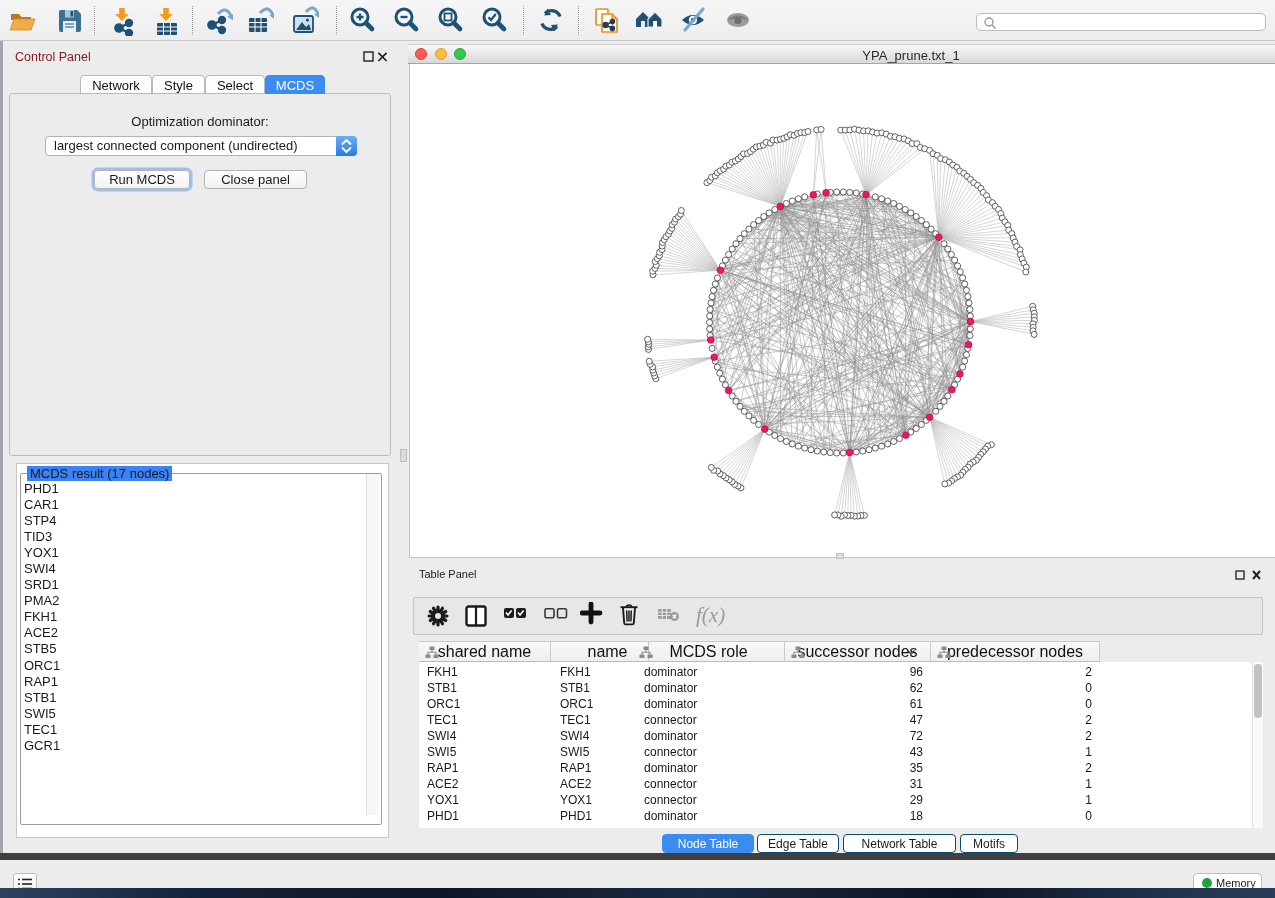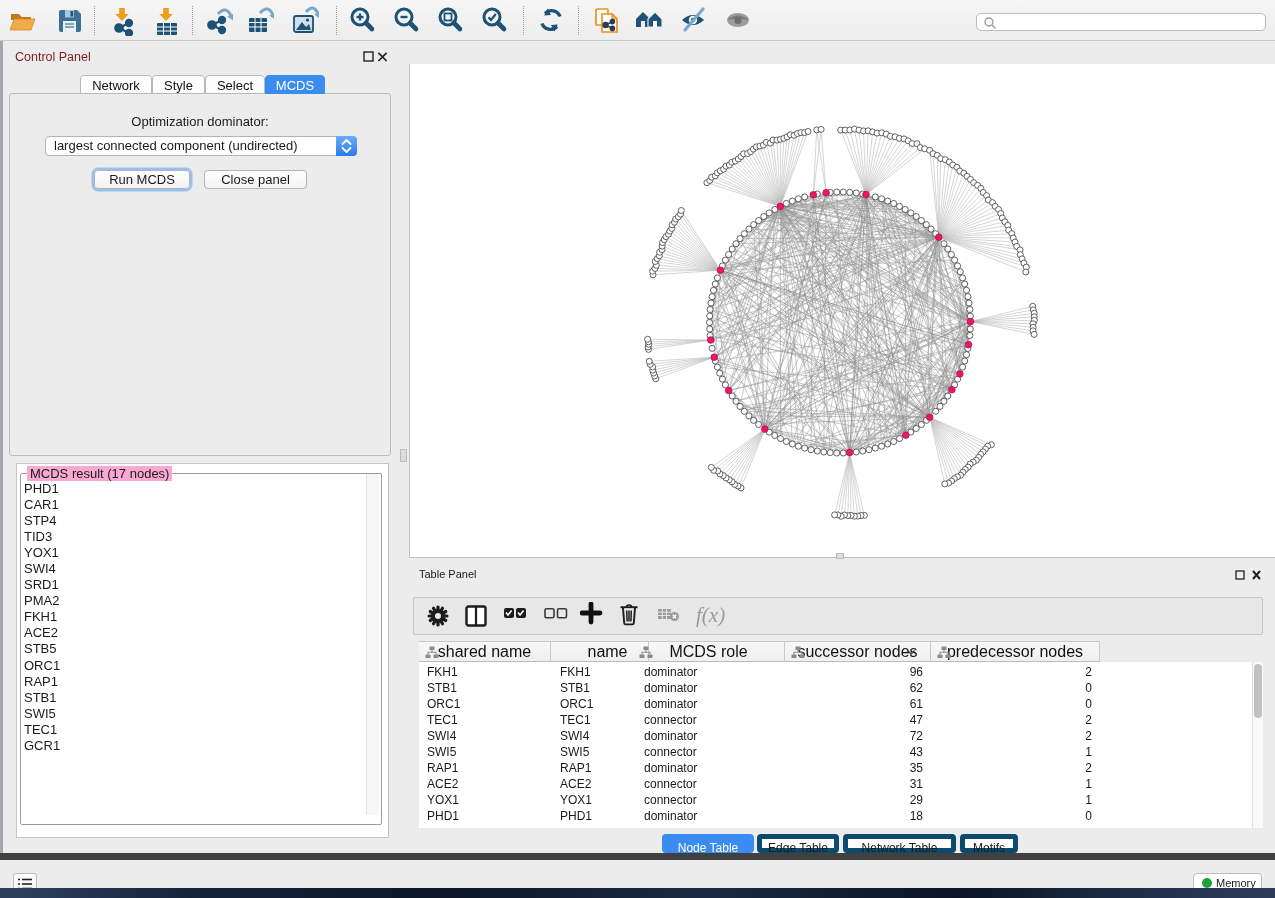--- a/index.html
+++ b/index.html
@@ -16,21 +16,21 @@
          background:#fdfdfd; border:1px solid #b9b9b9; border-radius:4px 4px 0 0; color:#111; }
   .tab.sel { background:#3b8cf0; color:#fff; border-color:#3b8cf0; }
   .groupbox { left:9px; top:93px; width:382px; height:363px; border:1px solid #bdbdbd; border-radius:3px; }
   .optlabel { left:0px; top:114px; width:400px; text-align:center; font-size:13px; }
   .combo { left:45px; top:136px; width:312px; height:20px; background:#fff; border:1px solid #b3b3b3; border-radius:4px; font-size:13px; line-height:18px; padding-left:8px; white-space:nowrap; }
   .combobtn { position:absolute; right:-1px; top:-1px; width:21px; height:20px; border-radius:0 4px 4px 0; background:linear-gradient(#6aaef8,#2a7ae8); }
   .btn { position:absolute; top:170px; height:19px; background:linear-gradient(#ffffff,#f2f2f2); border:1px solid #b3b3b3; border-radius:4px; font-size:13px; text-align:center; line-height:17px; }
   .btn.focus { box-shadow:0 0 0 2.5px rgba(110,170,240,.65); }
   .resultsbox { left:16px; top:463px; width:373px; height:375px; background:#fff; border:1px solid #c6c6c6; }
   .fieldset { position:absolute; left:3px; top:9px; width:362px; height:352px; border:1px solid #9d9d9d; border-radius:2px; }
-  .fieldlabel { position:absolute; left:6px; top:-8px; background:#f9a8d4; font-size:13px; padding:0 3px; white-space:nowrap; }
+  .fieldlabel { position:absolute; left:6px; top:-8px; background:#3b82f6; font-size:13px; padding:0 3px; white-space:nowrap; }
   .mcdslist { position:absolute; left:7px; top:17px; width:340px; font-size:13px; line-height:16.05px; }
   .innersb { position:absolute; left:349px; top:10px; width:13px; height:341px; background:#f7f7f7; border-left:1px solid #e2e2e2; }
   
   .vsplit { left:400px; top:41px; width:9px; height:812px; background:#ececec; }
   .vhandle { position:absolute; left:0px; top:408px; width:7px; height:13px; background:#dcdcdc; border:1px solid #bdbdbd; }
   
   .netwin { left:408px; top:44px; width:867px; height:514px; }
   .titlebar { position:absolute; left:0; top:0; width:867px; height:20px; background:linear-gradient(#f7f7f7,#d8d8d8); border-top:1px solid #cfcfcf; border-bottom:1px solid #a6a6a6; }
   .tl { position:absolute; top:3px; width:12px; height:12px; border-radius:50%; }
   .nettitle { position:absolute; left:0; top:3px; width:1006px; text-align:center; font-size:13px; color:#2a2a2a; }
@@ -39,21 +39,21 @@
   
   .tp-title { left:419px; top:568px; font-size:11px; }
   .tp-toolbar { left:413px; top:597px; width:850px; height:38px; background:#e7e7e7; border:1px solid #c6c6c6; border-radius:2px; }
   .thead { left:419px; top:641px; width:681px; height:21px; background:linear-gradient(#f8f8f8,#efefef); border-top:1px solid #c9c9c9; border-bottom:1px solid #bcbcbc; }
   .thcell { position:absolute; top:0; height:20px; border-right:1px solid #c9c9c9; font-size:16px; text-align:center; line-height:20px; color:#111; }
   .tbody { left:419px; top:662px; width:833px; height:166px; background:#fff; font-size:12px; }
   .trow { position:absolute; height:16px; line-height:16px; width:833px; }
   .tcell { position:absolute; top:0; height:16px; white-space:nowrap; }
   .sbtrack { left:1252px; top:662px; width:11px; height:166px; background:#fafafa; border-left:1px solid #e0e0e0; }
   .sbthumb { position:absolute; left:1px; top:2px; width:8px; height:54px; background:#c1c1c1; border-radius:4px; }
-  .btab { position:absolute; top:834px; height:19px; background:#fff; border:5px solid #0c4a6e; border-radius:4px; font-size:12px; text-align:center; line-height:18px; }
+  .btab { position:absolute; top:834px; height:19px; background:#fff; border:1px solid #0c4a6e; border-radius:4px; font-size:12px; text-align:center; line-height:18px; }
   .btab.sel { background:#3b8cf0; border-color:#3b8cf0; color:#fff; }
   
   .statusbar { left:0; top:853px; width:1275px; height:50px; background:#ececec; border-top:7px solid #404040;padding-left:36px; }
   .wallpaper { left:0; top:888px; width:1275px; height:10px; background:linear-gradient(90deg,#2e4260 0%,#15233a 15%,#0c1628 35%,#1b2a42 55%,#0a1424 75%,#22334e 92%,#2a3c58 100%); }
   .leftedge { left:0; top:41px; width:3px; height:847px; background:#a9a3af; }
   .membtn { position:absolute; left:1193px; top:13px; width:69px; height:21px; background:#fff; border:1px solid #bdbdbd; border-radius:4px; font-size:11px; line-height:19px; }
   .listbtn { position:absolute; left:13px; top:13px; width:24px; height:21px; background:linear-gradient(#fdfdfd,#f0f0f0); border:1px solid #bdbdbd; border-radius:3px; }
 </style>
 </head>
 <body>
@@ -216,20 +216,26 @@
     </div>
   <div class="mcdslist">PHD1<br>CAR1<br>STP4<br>TID3<br>YOX1<br>SWI4<br>SRD1<br>PMA2<br>FKH1<br>ACE2<br>STB5<br>ORC1<br>RAP1<br>STB1<br>SWI5<br>TEC1<br>GCR1</div>
   <div class="innersb"></div>
 </div>
 <div class="abs leftedge"></div>
 <div class="abs vsplit">
     <div class="vhandle"></div>
   </div>
 
 <div class="abs netwin">
+  <div class="titlebar">
+    <div class="tl" style="left:7px;background:#fc5b57;border:1px solid #d9453f;"></div>
+    <div class="tl" style="left:27px;background:#fdbc40;border:1px solid #dd9b33;"></div>
+    <div class="tl" style="left:46px;background:#34c749;border:1px solid #27a837;"></div>
+    <div class="nettitle">YPA_prune.txt_1</div>
+  </div>
   <div class="canvas">
   <svg width="866" height="494" viewBox="0 0 866 494" style="position:absolute;left:0;top:0">
 <g stroke="#b9b9b9" stroke-width="0.7" stroke-opacity="0.85">
 <line x1="370.3" y1="142.4" x2="296.9" y2="118.7"></line>
 <line x1="370.3" y1="142.4" x2="299.8" y2="116.5"></line>
 <line x1="370.3" y1="142.4" x2="301.6" y2="113.2"></line>
 <line x1="370.3" y1="142.4" x2="305.2" y2="111.9"></line>
 <line x1="370.3" y1="142.4" x2="307.3" y2="108.8"></line>
 <line x1="370.3" y1="142.4" x2="310.3" y2="106.8"></line>
 <line x1="370.3" y1="142.4" x2="313.6" y2="105.2"></line>

